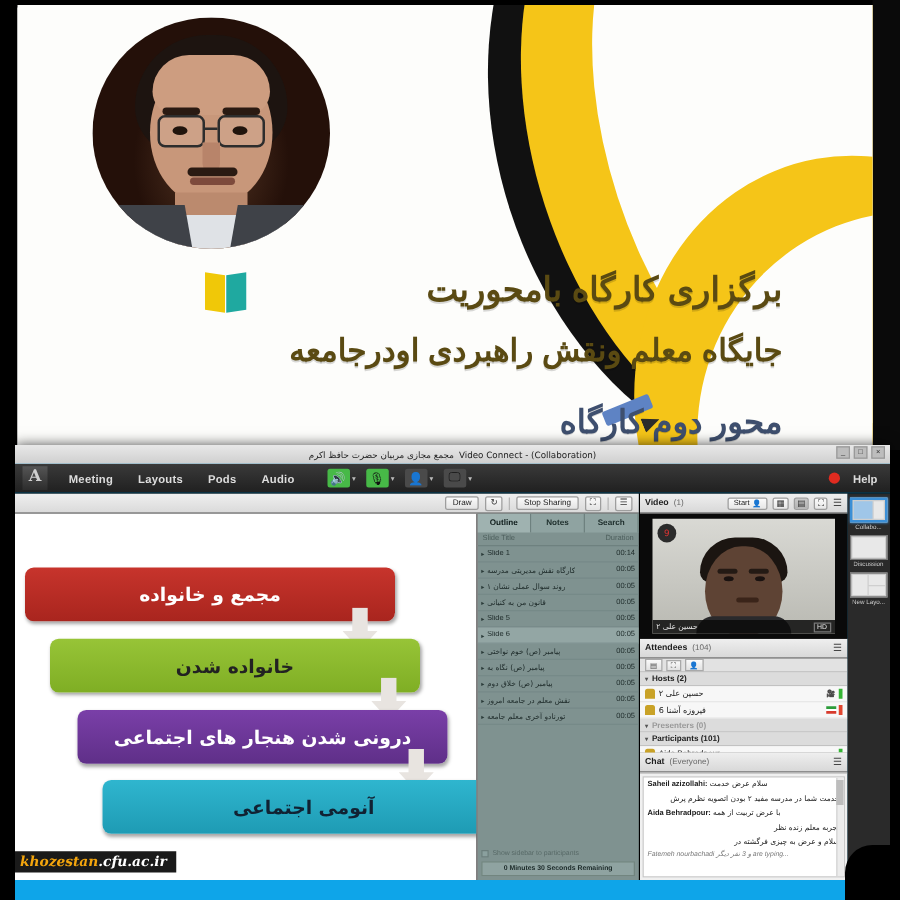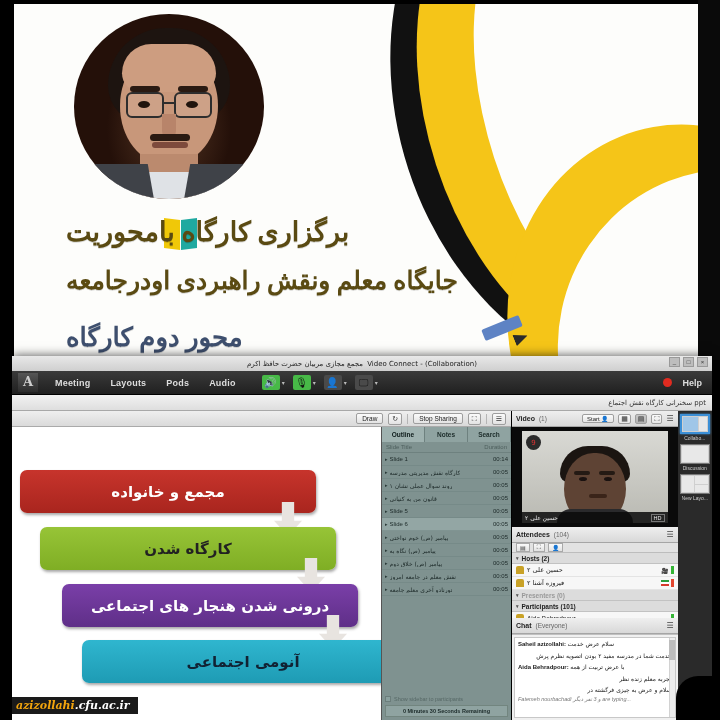--- a/index.html
+++ b/index.html
@@ -70,23 +70,23 @@
   .p-eye-r { position:absolute; left:112px; top:87px; width:12px; height:7px; border-radius:50%; background:#20140d; }
   .p-nose { position:absolute; left:88px; top:100px; width:14px; height:24px; border-radius:0 0 8px 8px; background:#b8846a; }
   .p-mouth { position:absolute; left:78px; top:128px; width:36px; height:6px; border-radius:4px; background:#7d4a3c; }
   .p-stache { position:absolute; left:76px; top:120px; width:40px; height:7px; border-radius:4px; background:#2a1a12; }
   .p-neck { position:absolute; left:66px; top:140px; width:58px; height:46px; background:#bb8a6e; }
   .p-shirt { position:absolute; left:18px; top:158px; width:154px; height:40px; background:#dfe2e6; border-radius:40px 40px 0 0; }
   .p-jacket-l { position:absolute; left:6px; top:150px; width:72px; height:48px; background:#3f4248; transform:skewX(10deg); }
   .p-jacket-r { position:absolute; left:112px; top:150px; width:78px; height:48px; background:#3f4248; transform:skewX(-10deg); }
 
   .poster-line {
-    position:absolute; width:560px; text-align:left;
+    position:absolute; width:560px; text-align:right;
     color:#5a4a12; font-weight:bold; direction:rtl;
-    font-family:Liberation Serif, serif;
+    font-family:Liberation Sans, sans-serif;
     text-shadow:0 1px 0 rgba(0,0,0,0.15);
   }
   #poster-line1 { left:52px; top:212px; font-size:27px; }
   #poster-line2 { left:52px; top:262px; font-size:25px; }
   #poster-line3 { left:52px; top:318px; font-size:26px; color:#3e4f6e; }
   .book-icon {
     position:absolute; left:150px; top:215px; width:34px; height:30px;
   }
   .book-icon .bl { position:absolute; left:0; top:0; width:16px; height:30px; background:#f0c808; transform:skewY(8deg); }
   .book-icon .br { position:absolute; left:17px; top:0; width:16px; height:30px; background:#1fa9a0; transform:skewY(-8deg); }
@@ -412,49 +412,46 @@
       <span class="glyph g-share">🖵</span>
       <span class="ac-caret">▾</span>
     </div>
 
     <div class="ac-right-menu">
       <span class="rec-dot"></span>
       <span class="ac-help">Help</span>
     </div>
   </div>
 
-  <div class="pod-title-strip">
-    <span class="tt">ppt سخنرانی کارگاه نقش اجتماع</span>
-  </div>
 
   <div class="ac-body">
 
     <div class="share-col">
 
       <div class="share-toolbar">
         <span class="tb-btn">Draw</span>
         <span class="tb-ico">↻</span>
         <span class="tb-div"></span>
         <span class="tb-btn">Stop Sharing</span>
         <span class="tb-ico">⛶</span>
         <span class="tb-div"></span>
         <span class="tb-ico">☰</span>
       </div>
 
       <div class="share-area">
 
         <div class="slide-canvas">
           <div class="fbox" id="fbox0">مجمع و خانواده</div>
           <div class="arrow" id="arrow0"></div>
-          <div class="fbox" id="fbox1">کارگاه شدن</div>
+          <div class="fbox" id="fbox1">خانواده شدن</div>
           <div class="arrow" id="arrow1"></div>
           <div class="fbox" id="fbox2">درونی شدن هنجار های اجتماعی</div>
           <div class="arrow" id="arrow2"></div>
           <div class="fbox" id="fbox3">آنومی اجتماعی</div>
-          <div class="watermark"><span class="wm-o">azizollahi</span><span>.cfu.ac.ir</span></div>
+          <div class="watermark"><span class="wm-o">khozestan</span><span>.cfu.ac.ir</span></div>
         </div>
 
         <div class="share-sidebar">
           <div class="osb-tabs">
             <div class="osb-tab active">Outline</div>
             <div class="osb-tab">Notes</div>
             <div class="osb-tab">Search</div>
           </div>
           <div class="osb-head">
             <span>Slide Title</span>
@@ -584,21 +581,21 @@
             <div class="att-row rtl">
               <span class="av"></span>
               <span class="nm">حسین علی ۲</span>
               <span class="rt">
                 <span class="sm-ic">🎥</span>
                 <span class="bar-g"></span>
               </span>
             </div>
             <div class="att-row rtl">
               <span class="av"></span>
-              <span class="nm">فیروزه آشنا ۲</span>
+              <span class="nm">فیروزه آشنا 6</span>
               <span class="rt">
                 <span class="flag"></span>
                 <span class="bar-r"></span>
               </span>
             </div>
             <div class="att-group dim">
               <span class="tri">▾</span>
               <span>Presenters (0)</span>
             </div>
             <div class="att-group">

